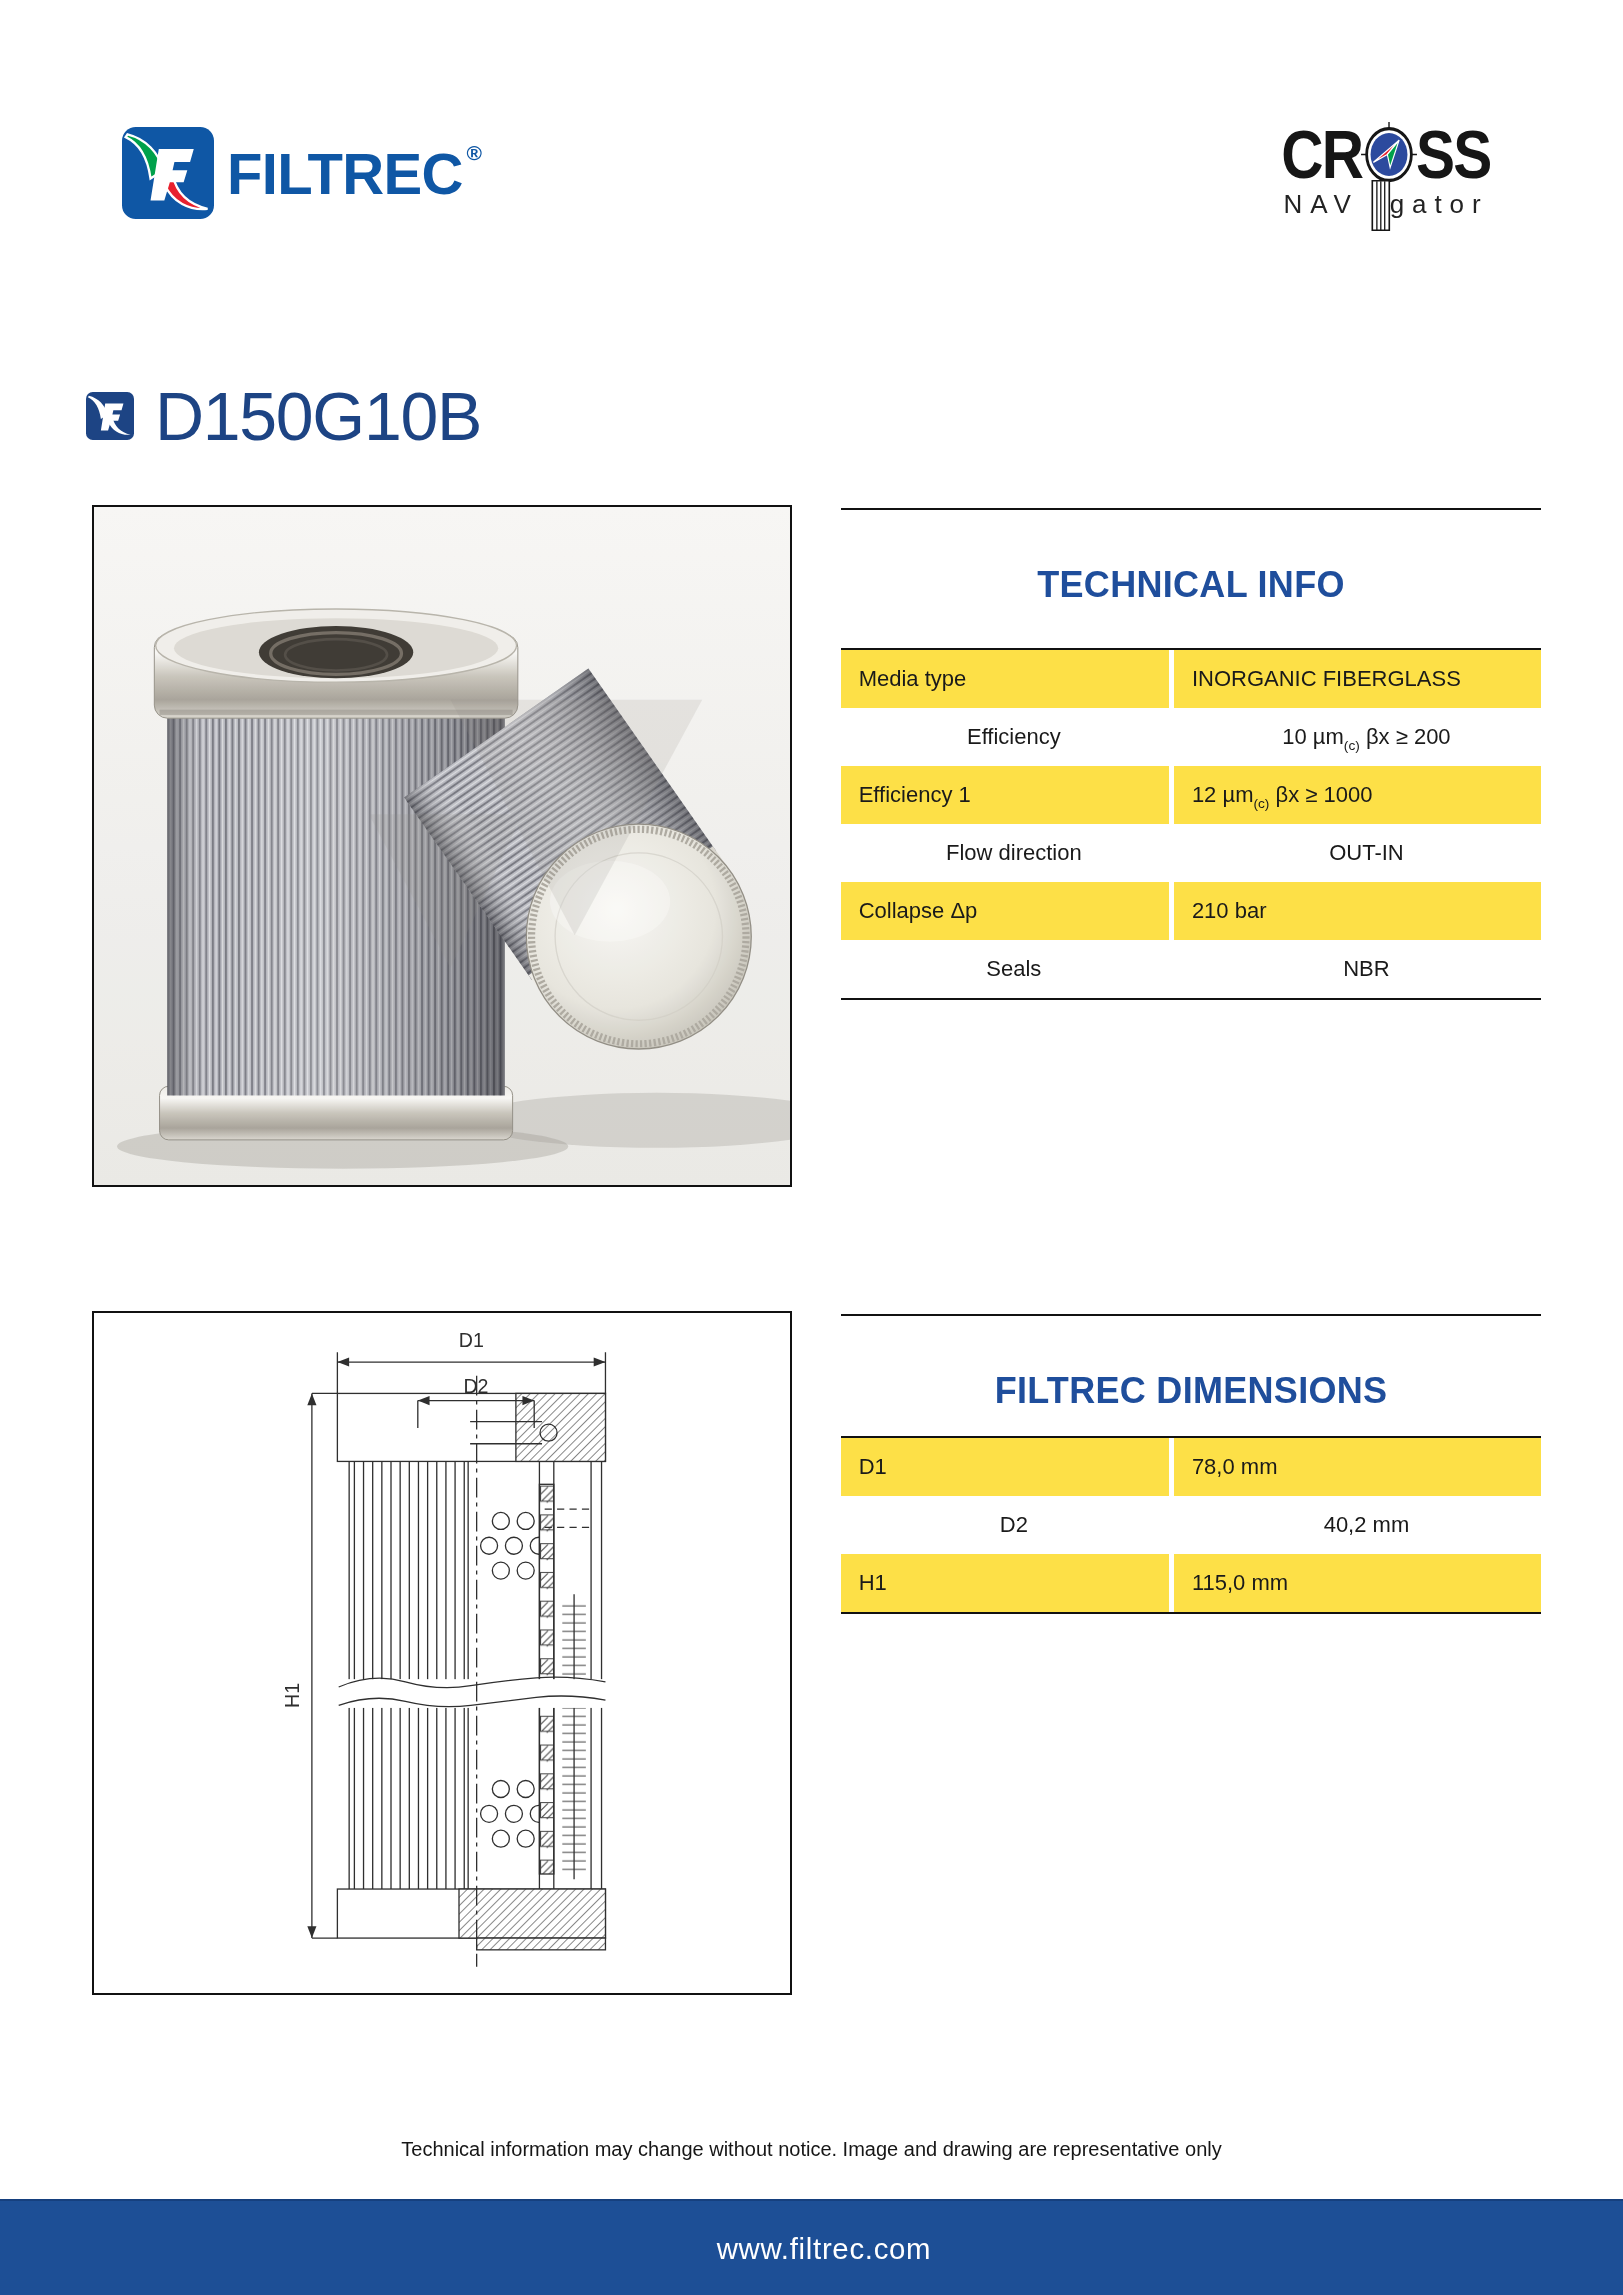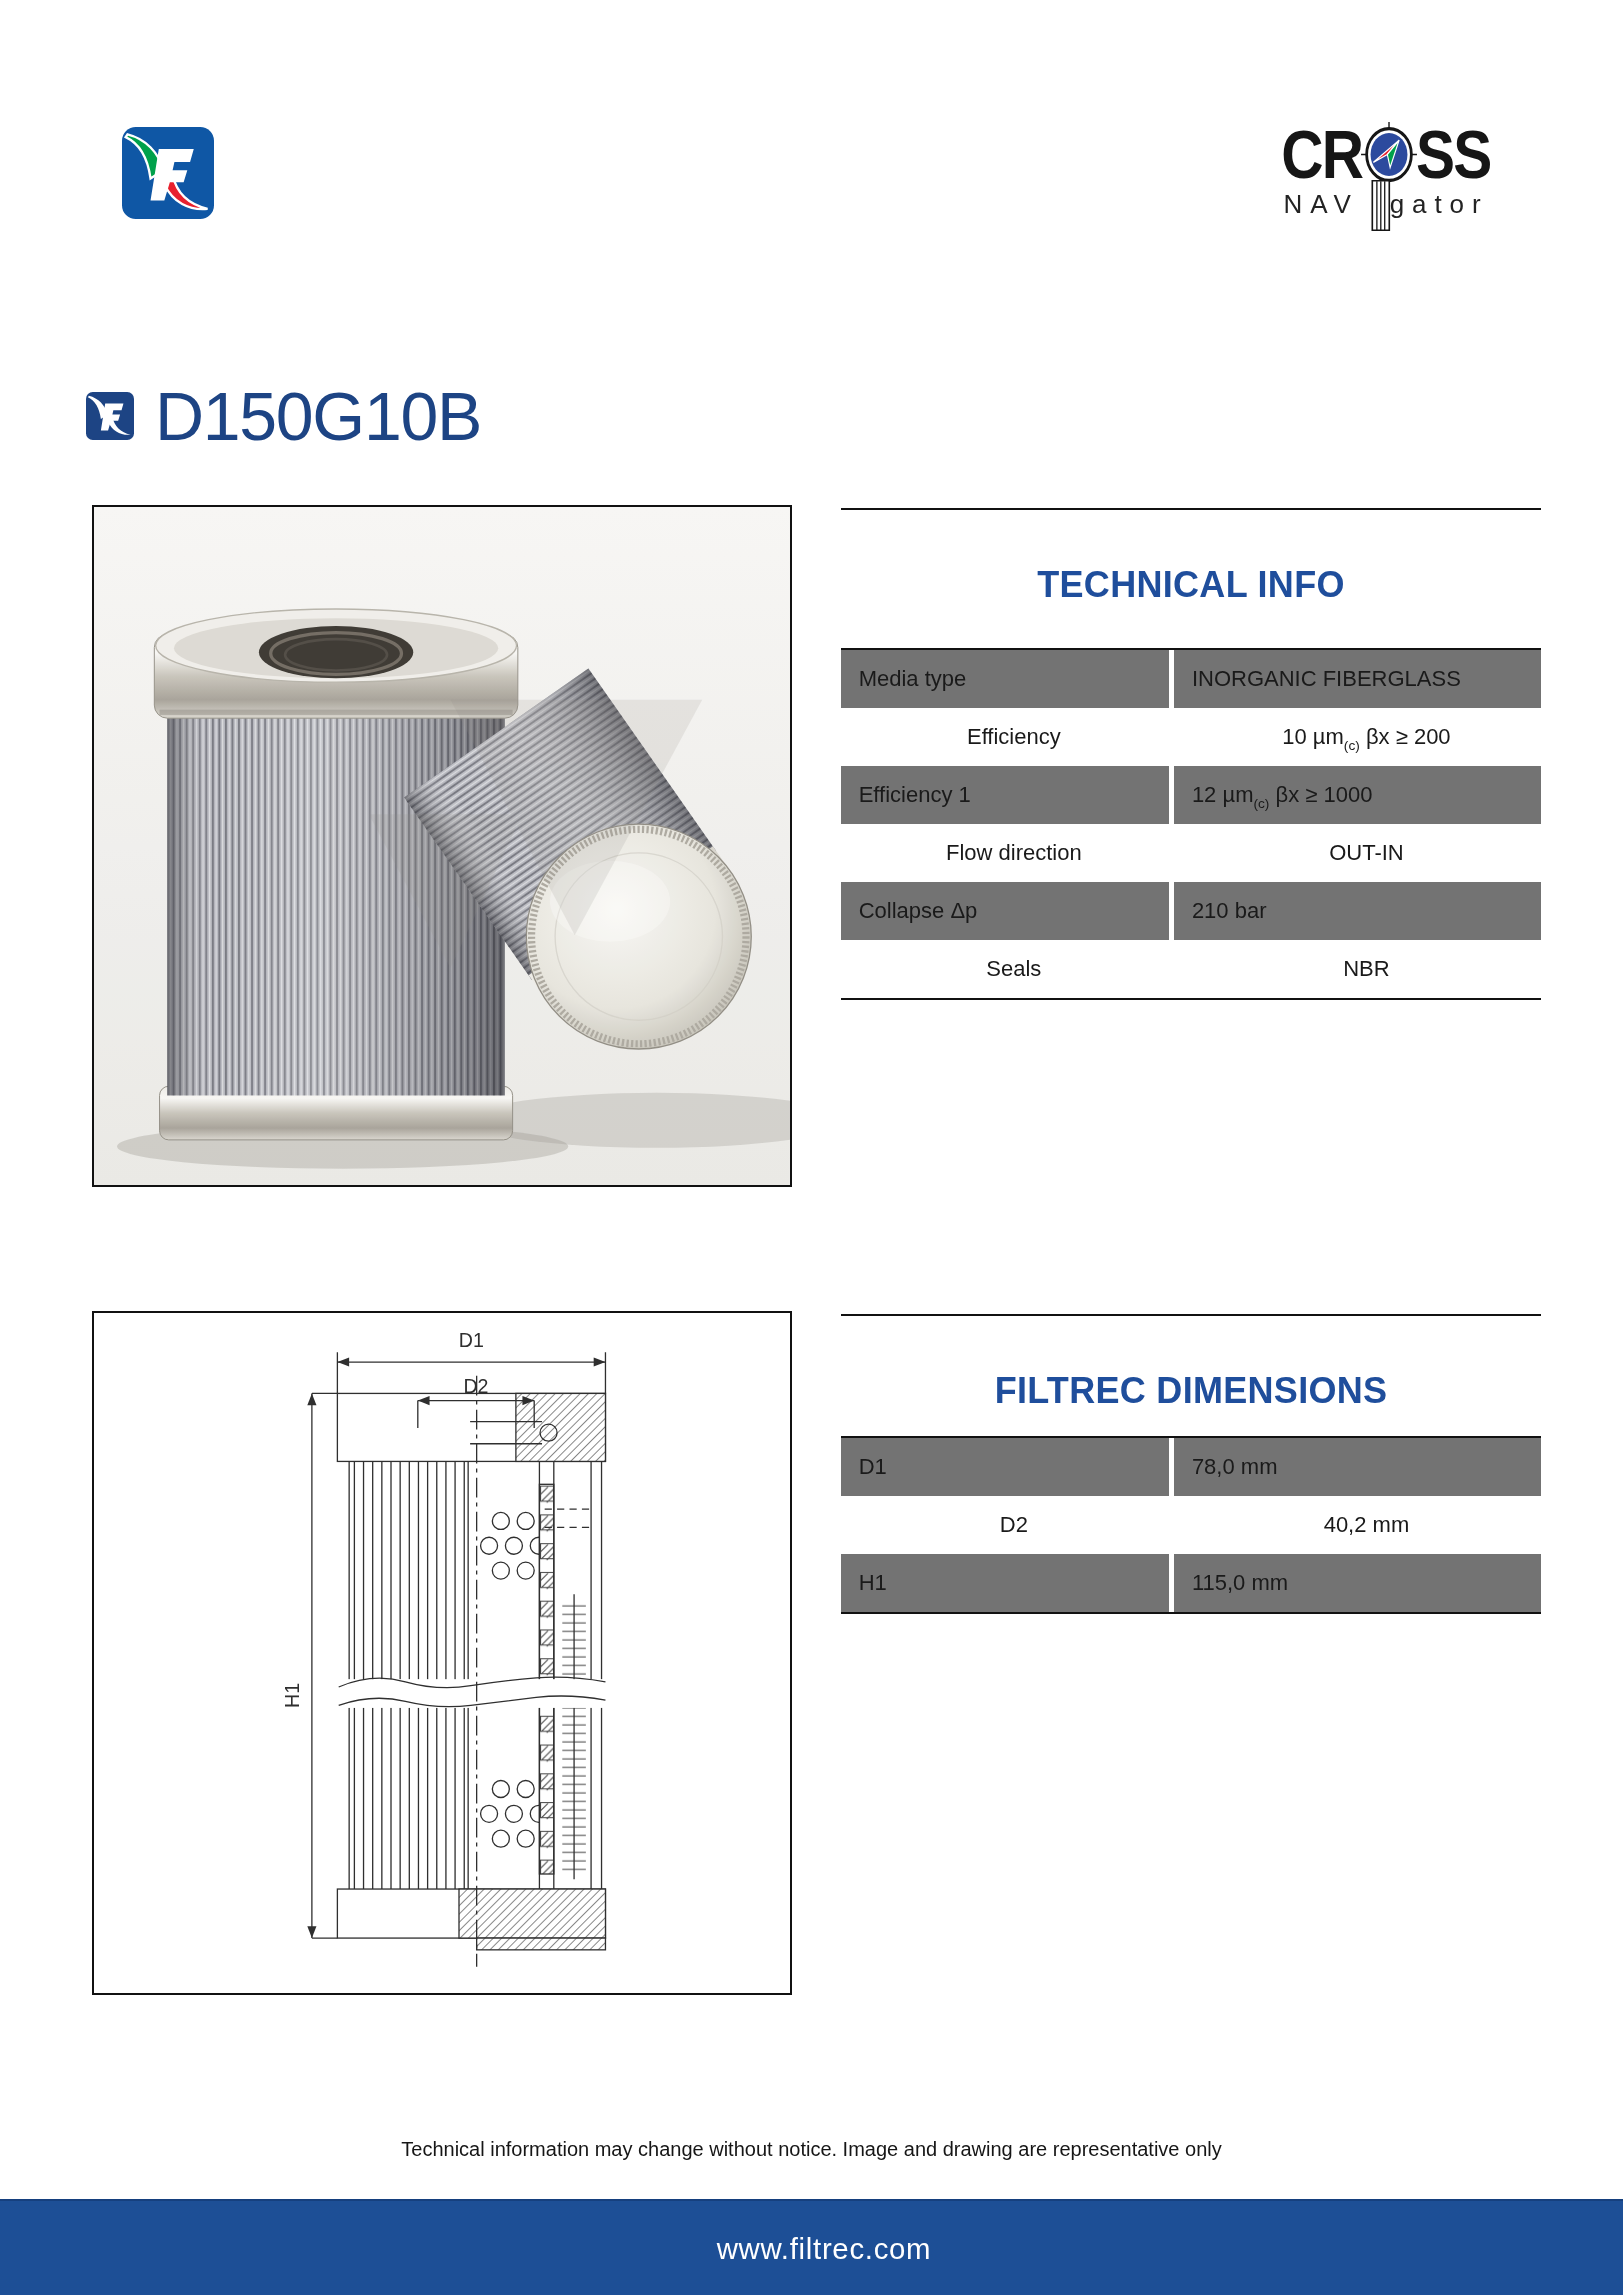--- a/index.html
+++ b/index.html
@@ -38,41 +38,45 @@
   .section-title { position:absolute; left:841px; width:700px; text-align:center; font-size:36px; font-weight:700; color:#1f4e9c; letter-spacing:0.3px; }
   .title-1 { top:564px; } .title-2 { top:1370px; }
 
   .spec-table { position:absolute; left:841px; width:700px; border-top:2px solid #111; border-bottom:2px solid #111; }
   .table-1 { top:648px; } .table-2 { top:1436px; }
   .spec-row { display:flex; height:58px; background:#ffffff; }
   .spec-row .cell { font-size:22px; line-height:58px; padding-left:17.7px; white-space:nowrap; overflow:hidden; }
   .spec-row .label-cell { width:328px; }
   .spec-row .gap { width:5.2px; background:#ffffff; }
   .spec-row .value-cell { flex:1; }
-  .spec-row.odd .label-cell, .spec-row.odd .value-cell { background:#737373; }
+  .spec-row.odd .label-cell, .spec-row.odd .value-cell { background:#fde047; }
   .spec-row.even .label-cell, .spec-row.even .value-cell { background:#ffffff;text-align:center; }
   .sub-c { font-size:13.7px; vertical-align:-5.9px; }
 
   
   .disclaimer { position:absolute; left:0; top:2138px; width:100%; text-align:center; font-size:20px; color:#161616; }
   .footer-bar { position:absolute; left:0; top:2199px; width:100%; height:97px; background:#1d4f96; border-top:2.6px solid #16407e; display:flex; align-items:center; justify-content:center;padding-left:25px; }
   .footer-bar a { color:#ffffff; font-size:29.4px; text-decoration:none; letter-spacing:0.7px; }
 </style>
 </head>
 <body>
 
 <div class="page">
 
   <div class="filtrec-logo">
     <svg class="mark" viewBox="0 0 100 100">
       <rect x="0" y="0" width="100" height="100" rx="15" fill="#0f57a5"></rect>
       <path d="M6,8 C26,13 40,28 45,47 L31,56 C28,34 19,18 4,11 Z" fill="#00a14b" stroke="#ffffff" stroke-width="2.5"></path>
       <path d="M55,52 C59,71 72,84 93,89 C73,91 55,82 46,62 Z" fill="#e8212e" stroke="#ffffff" stroke-width="2.5"></path>
       <path d="M40,24 L78,24 L74,38 L57,38 L55,47 L71,47 L67,60 L52,60 L46,80 L31,80 Z" fill="#ffffff"></path>
     </svg>
+    <div class="filtrec-wordmark">
+      <span>FILTREC</span>
+      <span class="reg">®</span>
+    </div>
   </div>
 
   <div class="cross-logo">
     <div class="cross-row">
       <span>CR</span>
       <svg class="compass" viewBox="0 0 100 100">
         <line x1="50" y1="0" x2="50" y2="100" stroke="#161616" stroke-width="2.5"></line>
         <line x1="0" y1="50" x2="100" y2="50" stroke="#161616" stroke-width="2.5"></line>
         <circle cx="50" cy="50" r="40" fill="#ffffff" stroke="#161616" stroke-width="5"></circle>
         <circle cx="50" cy="50" r="33" fill="#2c4a9e"></circle>

